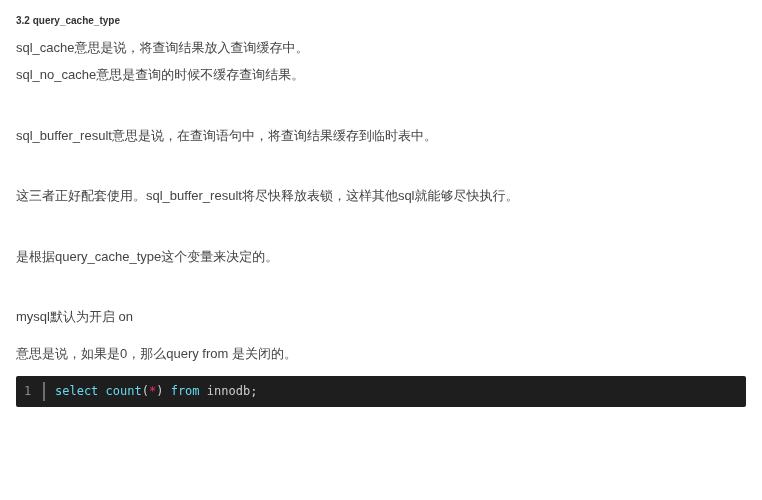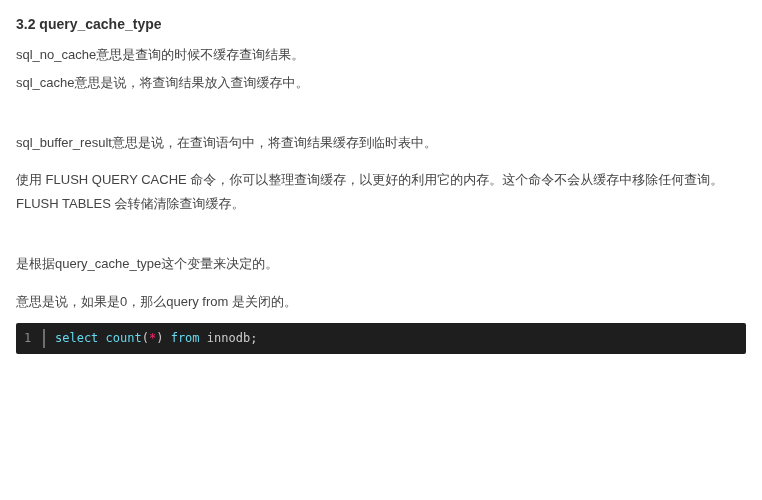--- a/index.html
+++ b/index.html
@@ -7,21 +7,21 @@
     padding: 12px 16px;
     font-family: "Helvetica Neue", Arial, "PingFang SC", "Microsoft YaHei", sans-serif;
     font-size: 13px;
     line-height: 1.8;
     color: #444;
     background: #fff;
     width: 762px;
     box-sizing: border-box;
   }
   .heading {
-    font-size: 14px;
+    font-size: 10px;
     font-weight: bold;
     color: #333;
     margin-bottom: 6px;
   }
   p {
     margin: 0 0 4px 0;
   }
   .para-gap {
     margin-bottom: 14px;
     margin-top: 37px;
@@ -62,25 +62,26 @@
   .op { color: #f92672; }
   .id { color: #cccccc; }
   .punc { color: #cccccc; }
 </style>
 </head>
 <body>
 
 <div class="heading">3.2 query_cache_type</div>
 
 <div id="paragraphs">
+    <p>sql_cache意思是说，将查询结果放入查询缓存中。</p>
     <p>sql_no_cache意思是查询的时候不缓存查询结果。</p>
-    <p>sql_cache意思是说，将查询结果放入查询缓存中。</p>
     <p class="para-gap">sql_buffer_result意思是说，在查询语句中，将查询结果缓存到临时表中。</p>
-    <p>使用 FLUSH QUERY CACHE 命令，你可以整理查询缓存，以更好的利用它的内存。这个命令不会从缓存中移除任何查询。FLUSH TABLES 会转储清除查询缓存。</p>
+    <p class="para-gap">这三者正好配套使用。sql_buffer_result将尽快释放表锁，这样其他sql就能够尽快执行。</p>
     <p class="para-gap">是根据query_cache_type这个变量来决定的。</p>
+    <p class="para-gap">mysql默认为开启 on</p>
     <p>意思是说，如果是0，那么query from 是关闭的。</p>
   </div>
 
 <div class="codeblock" id="codeblock">
     <div class="line">
       <div class="gutter">1</div>
       <div class="code"><span class="kw">select</span> <span class="fn">count</span><span class="punc">(</span><span class="op">*</span><span class="punc">)</span> <span class="kw">from</span> <span class="id">innodb</span><span class="punc">;</span></div>
     </div>
   </div>
 

